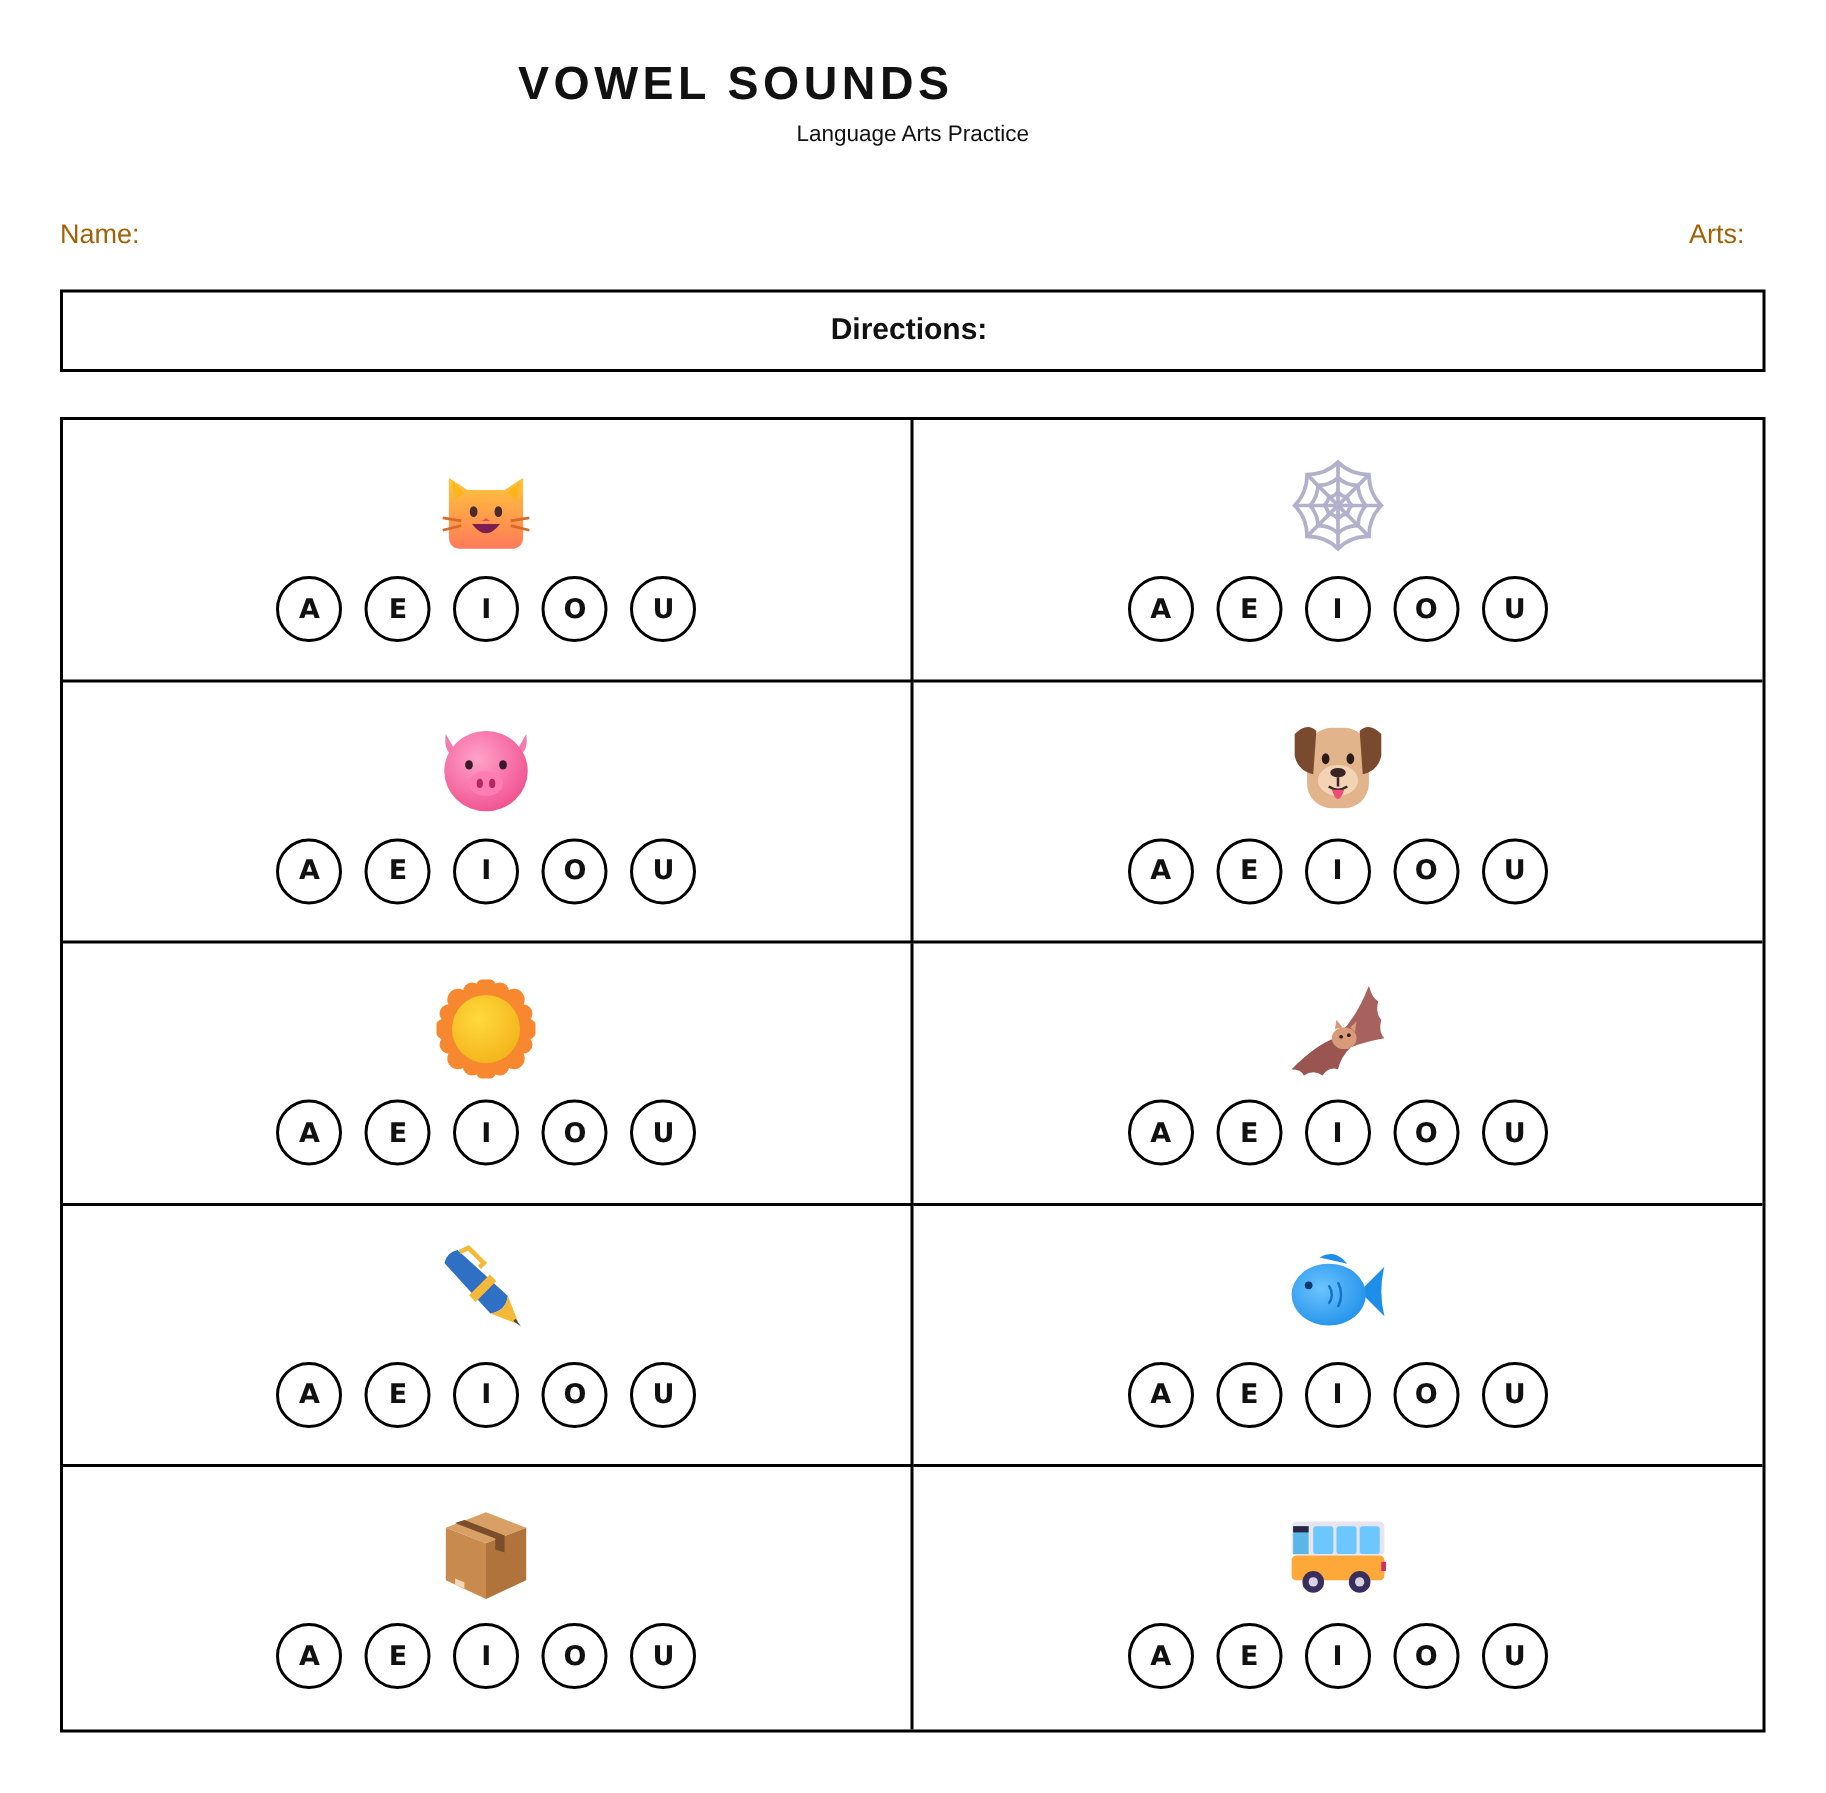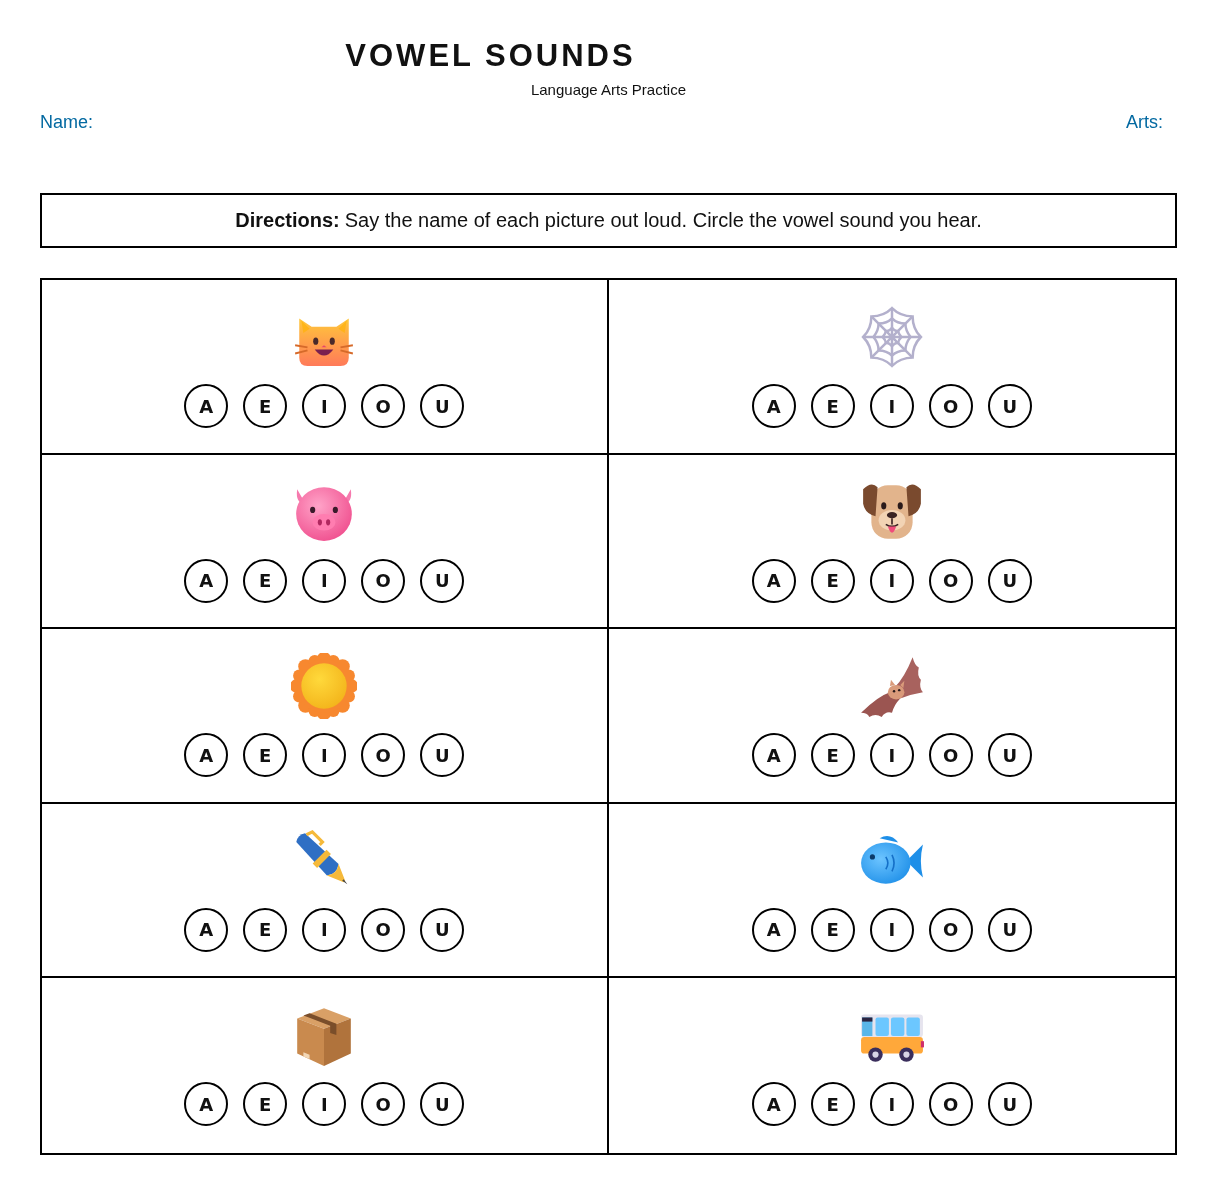--- a/index.html
+++ b/index.html
@@ -9,21 +9,21 @@
     }
     .title {
       position: absolute; top: 38px; left: 0; width: 981px; text-align: center;
       font-size: 31px; font-weight: bold; letter-spacing: 3px; color: #111;
     }
     .subtitle {
       position: absolute; top: 81px; left: 0; width: 1217px; text-align: center;
       font-size: 15px; color: #111;
     }
     .field {
-      position: absolute; top: 112px; font-size: 18px; color: #0369a1;
+      position: absolute; top: 146px; font-size: 18px; color: #a16207;
     }
     .name-field { left: 40px; }
     .date-field { left: 1126px; }
     .directions {
       position: absolute; top: 193px; left: 40px; width: 1133px; height: 51px;
       border: 2px solid #000; box-sizing: content-box;
       display: flex; align-items: center; justify-content: center;
       font-size: 20px; color: #111;
     }
     .directions b { margin-right: 5px; }
@@ -56,21 +56,20 @@
 <body>
 
 <div class="title">VOWEL SOUNDS</div>
 <div class="subtitle">Language Arts Practice</div>
 
 <div class="field name-field"><span>Name:</span></div>
 <div class="field date-field"><span>Arts:</span></div>
 
 <div class="directions">
   <b>Directions:</b>
-  <span>Say the name of each picture out loud. Circle the vowel sound you hear.</span>
 </div>
 
 <div class="grid">
 
   <div class="cell">
     <div class="pic">
       <svg viewBox="0 0 64 64">
         <defs>
             <linearGradient id="gCat" x1="0" y1="0" x2="0" y2="1">
               <stop offset="0" stop-color="#FFC83A"></stop>

